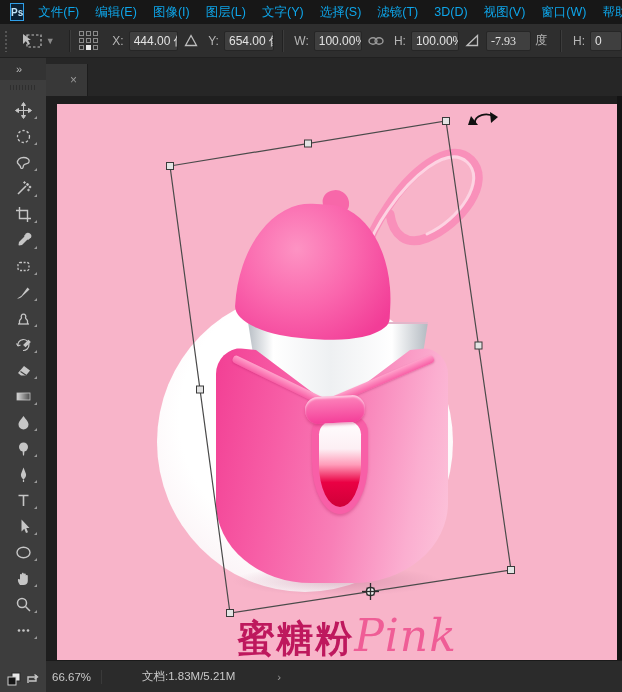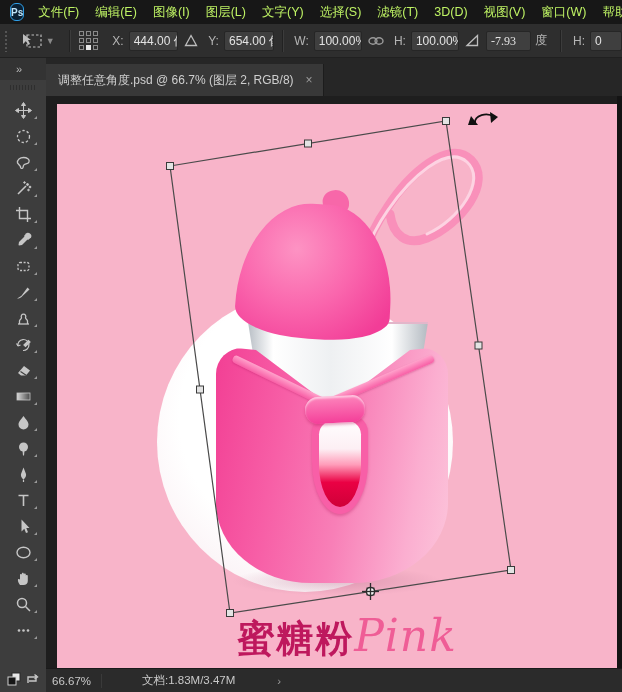--- a/index.html
+++ b/index.html
@@ -4,23 +4,23 @@
 <style>
   * { margin:0; padding:0; box-sizing:border-box; }
   html,body { width:622px; height:692px; overflow:hidden; background:#1e1e1e;
     font-family:"Liberation Sans","DejaVu Sans",sans-serif; }
   .app { width:622px; height:692px; display:flex; flex-direction:column; }
 
   
   .menubar { height:24px; background:#171717; display:flex; align-items:center;
     white-space:nowrap; overflow:hidden; flex:0 0 auto; }
   .ps-logo { width:20px; height:18px; margin:0 14px 0 10px; background:#0a2033;
-    border:1px solid #2f9fe8; border-radius:6px; color:#bfe3f8; font-size:10px;
+    border:1px solid #2f9fe8; border-radius:0; color:#bfe3f8; font-size:10px;
     font-weight:bold; display:flex; align-items:center; justify-content:center; }
-  .menu-item { color:#bef264; font-size:12.5px; margin-right:16px; cursor:default; }
+  .menu-item { color:#0ea5e9; font-size:12.5px; margin-right:16px; cursor:default; }
 
   
   .optionsbar { height:34px; background:#2e2e2e; border-bottom:1px solid #202020;
     display:flex; align-items:center; white-space:nowrap; overflow:hidden;
     color:#c9c9c9; font-size:12px; flex:0 0 auto; }
   .grip-v { width:5px; height:22px; margin:0 6px 0 4px;
     background-image:radial-gradient(#555 30%, transparent 32%);
     background-size:4px 4px; }
   .opt-tool { width:26px; height:20px; margin-left:6px; display:flex; align-items:center; }
   .opt-chevron { color:#8a8a8a; font-size:9px; margin:0 6px 0 2px; }
@@ -105,21 +105,21 @@
     box-shadow:inset 0 2px 2px rgba(255,255,255,.55), 0 2px 3px rgba(190,30,100,.4); }
   .doc-title { position:absolute; left:140px; top:506px; width:300px; text-align:center;
     white-space:nowrap; }
   .doc-title .cn { font-family:"DejaVu Serif","Liberation Serif",serif; font-weight:bold;
     font-size:37px; letter-spacing:2px; }
   .doc-title .en { font-family:"DejaVu Serif","Liberation Serif",serif; font-style:italic;
     font-size:44px; letter-spacing:1px; }
   .xform { position:absolute; left:0; top:0; pointer-events:none; }
 
   
-  .statusbar { height:24px; background:#2b2b2b; border-top:1px solid #1a1a1a; color:#c9c9c9;
+  .statusbar { height:32px; background:#2b2b2b; border-top:1px solid #1a1a1a; color:#c9c9c9;
     font-size:11.5px; display:flex; align-items:center; flex:0 0 auto; }
   .status-zoom { padding:0 10px 0 6px; }
   .status-sep { width:1px; height:14px; background:#3a3a3a; margin-right:40px; }
   .status-doc { }
   .status-more { margin-left:42px; color:#9a9a9a; }
 </style>
 </head>
 <body>
 
 <div class="app">
@@ -364,21 +364,20 @@
               <path d="M11,3 V9 H4"></path>
             <path d="M9.5,2.5 L12.5,5 L9.5,7" fill="none"></path>
           </svg>
         </span>
       </div>
     </div>
 
     <div class="rightcol">
       <div class="tabbar">
         <div class="tab">
-          <span class="tab-title">调整任意角度.psd @ 66.7% (图层 2, RGB/8)</span>
           <span class="tab-close">×</span>
         </div>
       </div>
 
       <div class="canvas-region">
         <div class="doc">
           <div class="circle"></div>
           <div class="bottle-shadow"></div>
 
           <svg class="strap" width="560" height="567" viewBox="0 0 560 567">
@@ -425,18 +424,18 @@
               <polygon points="433,8 441,13 434,19" stroke="none"></polygon>
             </g>
           </svg>
         </div>
         <div class="canvas-edge"></div>
       </div>
 
       <div class="statusbar">
         <span class="status-zoom">66.67%</span>
         <span class="status-sep"></span>
-        <span class="status-doc">文档:1.83M/3.47M</span>
+        <span class="status-doc">文档:1.83M/5.21M</span>
         <span class="status-more">›</span>
       </div>
     </div>
   </div>
 </div>
 
 </body></html>

